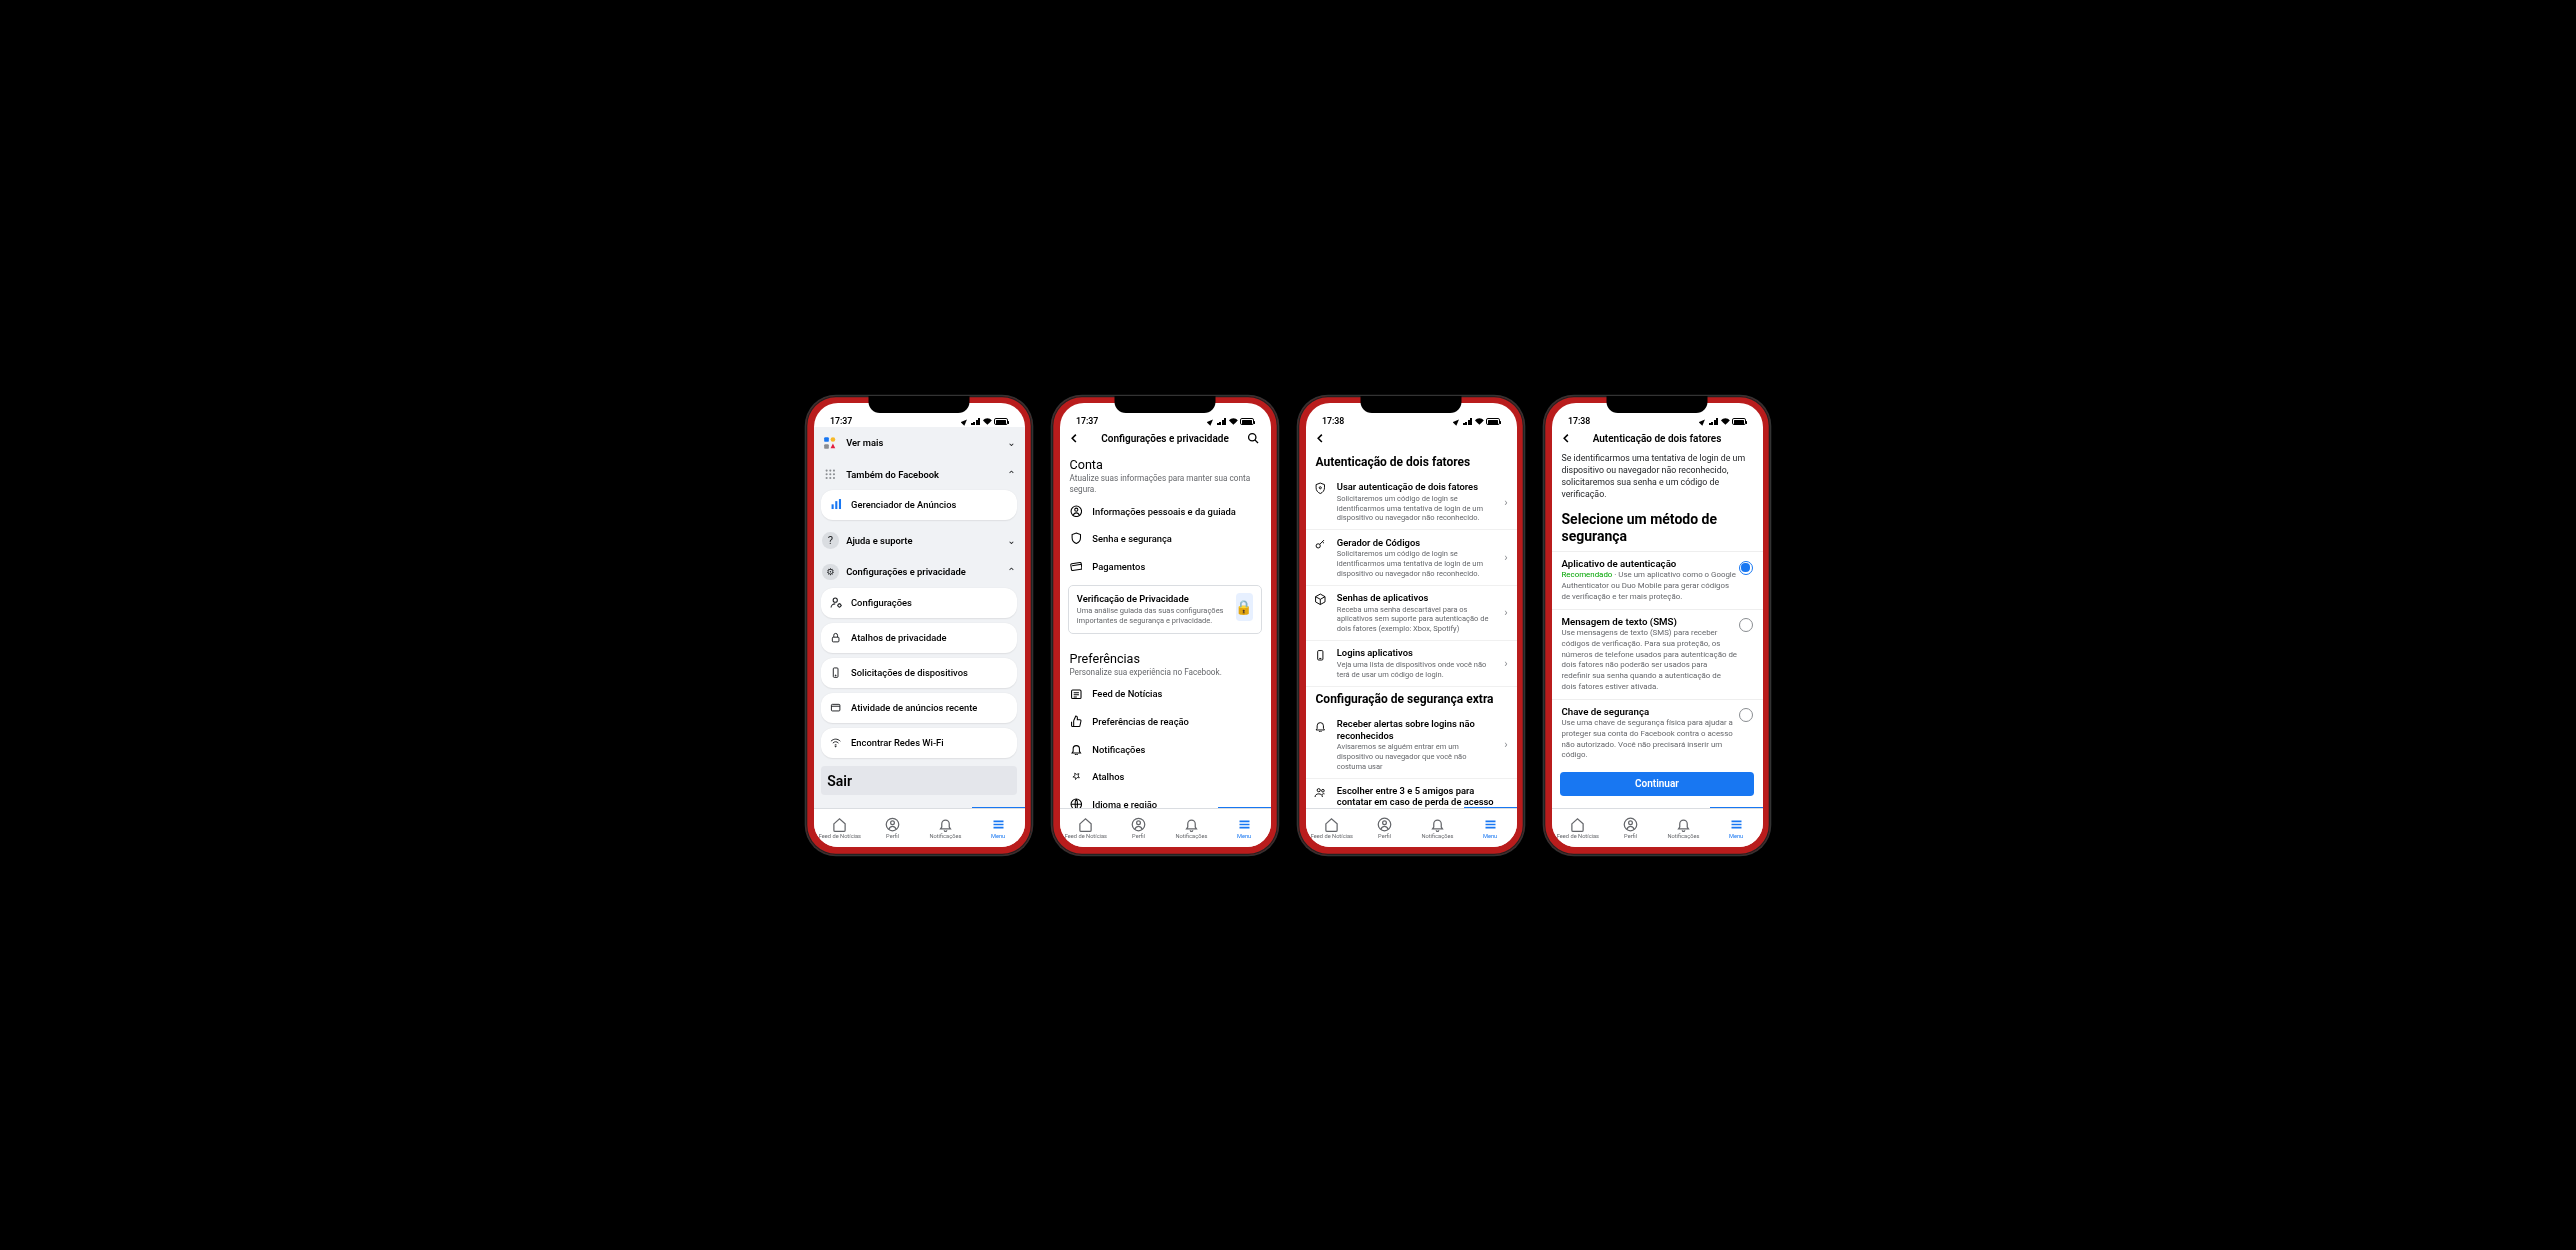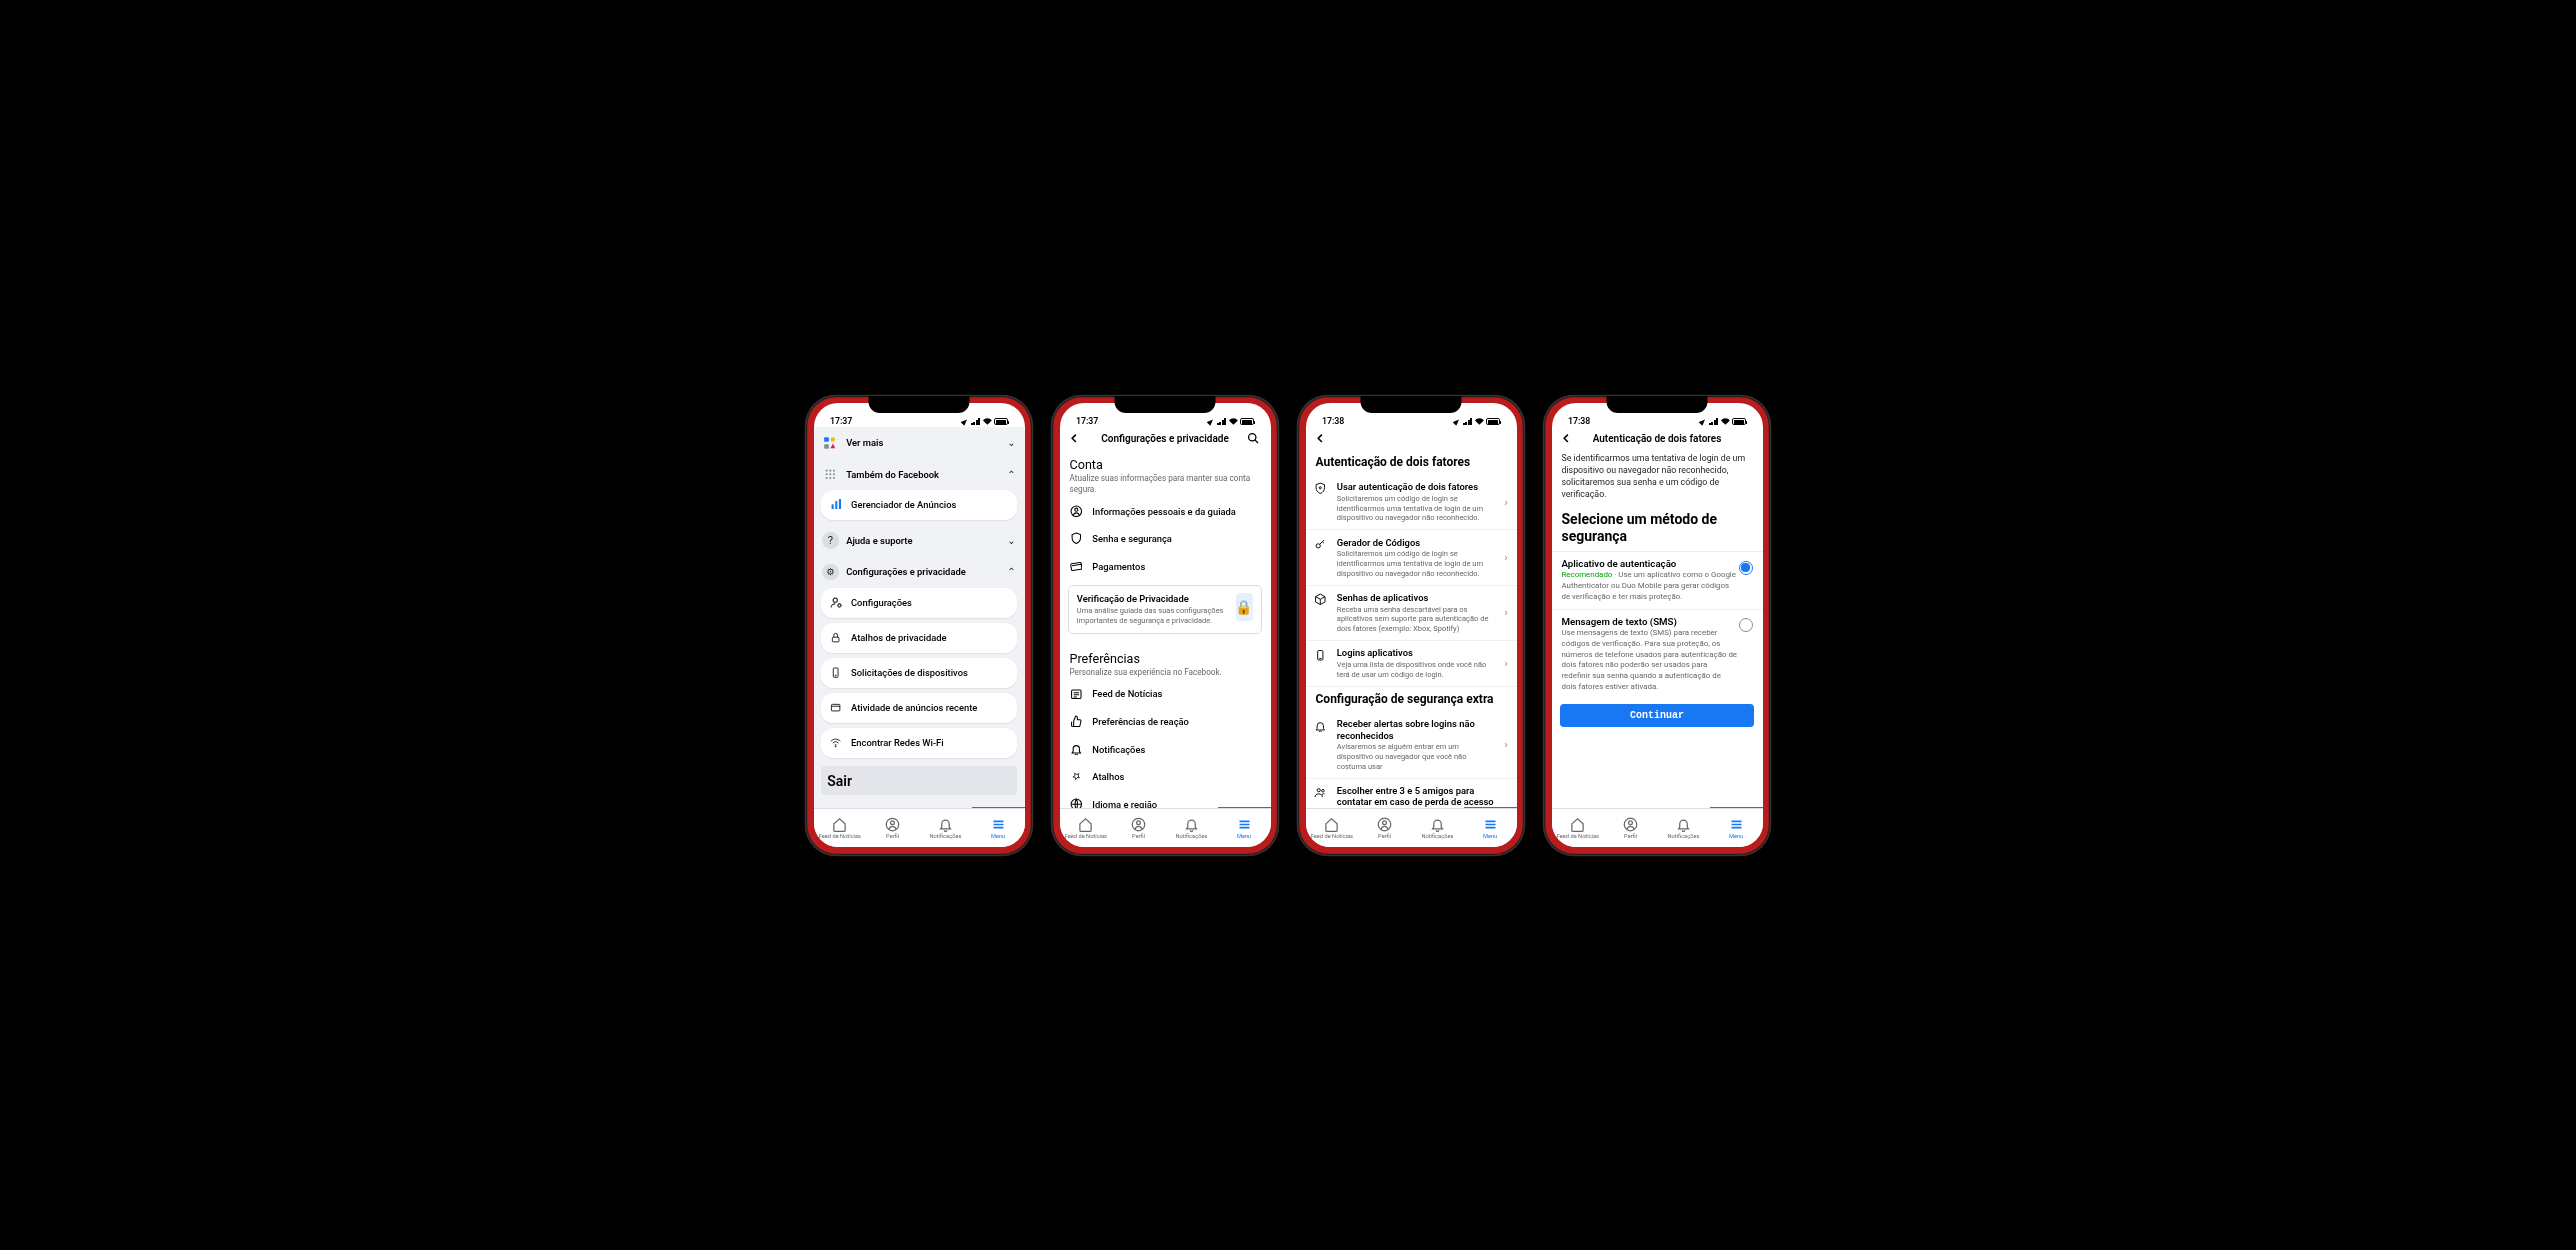--- a/index.html
+++ b/index.html
@@ -94,21 +94,21 @@
 .p4-h { padding: 2.5px 10px 6.3px; font-size:14px; font-weight:700; line-height:1.2;}
 .p4-opt { padding: 6.3px 10px; display:flex; gap:1px; border-top:0.6px solid #eee;}
 .p4-opt:first-of-type { border-top:none;}
 .p4-opt .o-body { flex:1;}
 .p4-opt .o-title { font-size:9.7px; font-weight:600; }
 .p4-opt .o-sub { font-size:7.9px; color:#65676b; line-height:1.35; margin-top:1.3px;}
 .p4-opt .o-rec { color:#00a400; font-size:7.9px;}
 .radio { width:14px; height:14px; border:1.3px solid #8a8d91; border-radius:50%; margin-top:2.5px; flex-shrink:0;}
 .radio.sel { border-color:#1877f2; position:relative;}
 .radio.sel::after { content:''; position:absolute; inset:1.9px; background:#1877f2; border-radius:50%;}
-.primary-btn { margin: 5px 8.8px 6.3px; background:#1877f2; color:#fff; text-align:center; padding:6.3px; border-radius:3.8px; font-size:10px; font-weight:600;font-family:Liberation Mono, monospace;}
+.primary-btn { margin: 5px 8.8px 6.3px; background:#1877f2; color:#fff; text-align:center; padding:6.3px; border-radius:3.8px; font-size:10px; font-weight:600;}
 
 .signal-bars { display:inline-flex; align-items:flex-end; gap:0.6px; height:7px;}
 .signal-bars span { width:1.9px; background:#000; }
 .signal-bars span:nth-child(1){height:2.5px}
 .signal-bars span:nth-child(2){height:3.8px}
 .signal-bars span:nth-child(3){height:5px}
 .signal-bars span:nth-child(4){height:7px}
 .battery { width:14px; height:7px; border:0.6px solid #000; border-radius:1.9px; position:relative;}
 .battery::after{ content:''; position:absolute; right:-1.9px; top:1.9px; width:1.3px; height:3.1px; background:#000; border-radius:0 0.6px 0.6px 0;}
 .battery::before{ content:''; position:absolute; left:0.6px; top:0.6px; bottom:0.6px; width:10px; background:#000; border-radius:0.6px;}
@@ -631,20 +631,27 @@
           </div>
           <div class="radio sel"></div>
         </div>
         <div class="p4-opt">
           <div class="o-body">
             <div class="o-title">Mensagem de texto (SMS)</div>
             <div class="o-sub">Use mensagens de texto (SMS) para receber códigos de verificação. Para sua proteção, os números de telefone usados para autenticação de dois fatores não poderão ser usados para redefinir sua senha quando a autenticação de dois fatores estiver ativada.</div>
           </div>
           <div class="radio"></div>
         </div>
+        <div class="p4-opt">
+          <div class="o-body">
+            <div class="o-title">Chave de segurança</div>
+            <div class="o-sub">Use uma chave de segurança física para ajudar a proteger sua conta do Facebook contra o acesso não autorizado. Você não precisará inserir um código.</div>
+          </div>
+          <div class="radio"></div>
+        </div>
         <div class="primary-btn">Continuar</div>
       </div>
     </div>
     <div class="active-indicator"></div>
     <div class="tab-bar">
       <div class="tab">
           <span class="tab-icon">
             <svg width="15" height="15" viewBox="0 0 24 24" fill="none" stroke="currentColor" stroke-width="2">
               <path d="M3 11l9-8 9 8v10a2 2 0 01-2 2H5a2 2 0 01-2-2z"></path>
             </svg>

